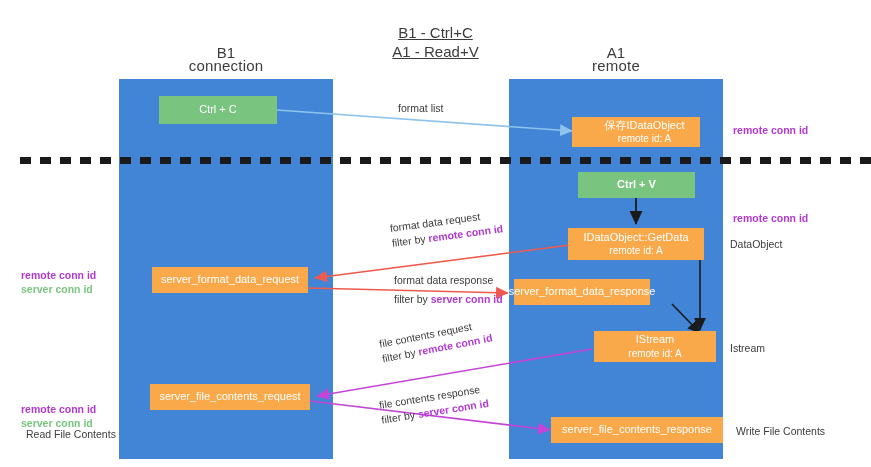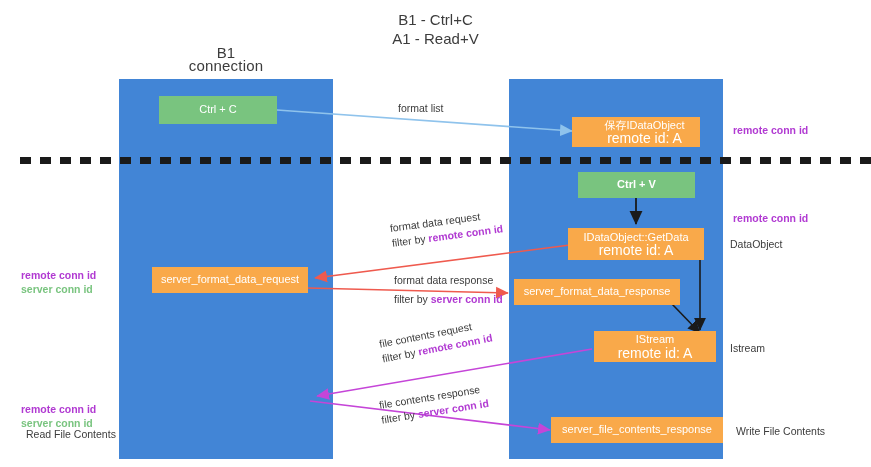--- a/index.html
+++ b/index.html
@@ -19,39 +19,39 @@
   
   .lane-head{
     position:absolute;text-align:center;color:#3c3c3c;
     font-size:15px;line-height:13px;letter-spacing:.2px;
   }
   #head-b1{left:119px;top:46px;width:214px;}
   #head-a1{left:509px;top:46px;width:214px;}
 
   
   #title{
-    position:absolute;left:0;top:10px;width:871px;text-align:center;
-    color:#3c3c3c;font-size:15px;line-height:19px;
+    position:absolute;left:0;top:23px;width:871px;text-align:center;
+    color:#3c3c3c;font-size:15px;line-height:19px;text-decoration:underline;
   }
 
   
   #divider{
     position:absolute;left:20px;top:157px;width:851px;height:7px;
     background:repeating-linear-gradient(to right,#1a1a1a 0px,#1a1a1a 11px,rgba(0,0,0,0) 11px,rgba(0,0,0,0) 20px);
   }
 
   
   .node{
     position:absolute;box-sizing:border-box;
     display:flex;flex-direction:column;align-items:center;justify-content:center;
     color:#ffffff;font-size:11px;line-height:13.5px;text-align:center;
   }
   .node.green{background:#79c47f;}
   .node.orange{background:#f9a94a;}
-  .node .l2{font-size:14px;}
+  .node .l2{font-size:10px;}
 
   
   .side-label{
     position:absolute;color:#3c3c3c;font-size:10.5px;line-height:14px;
     white-space:nowrap;
   }
   .conn-pair{
     position:absolute;font-size:10.5px;line-height:14px;
     font-weight:bold;white-space:nowrap;
   }
@@ -77,20 +77,24 @@
 
   <div id="title">
     <div>B1 - Ctrl+C</div>
     <div>A1 - Read+V</div>
   </div>
 
   <div class="lane-head" id="head-b1">
     <div>B1</div>
     <div>connection</div>
   </div>
+  <div class="lane-head" id="head-a1">
+    <div>A1</div>
+    <div>remote</div>
+  </div>
 
   <div class="lane" id="lane-b1"></div>
   <div class="lane" id="lane-a1"></div>
 
   <svg id="wires" viewBox="0 0 871 467">
     <defs>
       <marker id="ah-blue" markerWidth="9" markerHeight="9" refX="7.5" refY="4.5" orient="auto">
         <path d="M0,0.8 L8,4.5 L0,8.2 z" fill="#8fc3ec"></path>
       </marker>
       <marker id="ah-red" markerWidth="9" markerHeight="9" refX="7.5" refY="4.5" orient="auto">
@@ -138,29 +142,32 @@
 
   <div class="node orange" style="left:568px;top:228px;width:136px;height:32px;">
     <div>IDataObject::GetData</div>
     <div class="l2">remote id: A</div>
   </div>
 
   <div class="node orange" style="left:152px;top:267px;width:156px;height:26px;">
     <div>server_format_data_request</div>
   </div>
 
-  <div class="node orange" style="left:514px;top:279px;width:166px;height:26px;">
+  <div class="node orange" style="left:514px;top:279px;width:136px;height:26px;">
     <div>server_format_data_response</div>
   </div>
 
   <div class="node orange" style="left:594px;top:331px;width:122px;height:31px;">
     <div>IStream</div>
     <div class="l2">remote id: A</div>
   </div>
 
+  <div class="node orange" style="left:150px;top:384px;width:160px;height:26px;">
+    <div>server_file_contents_request</div>
+  </div>
 
   <div class="node orange" style="left:551px;top:417px;width:172px;height:26px;">
     <div>server_file_contents_response</div>
   </div>
 
   <div class="edge-label" style="left:398px;top:101px;">
     <span>format list</span>
   </div>
 
   <div class="edge-label rot-n7" style="left:389px;top:221px;">

